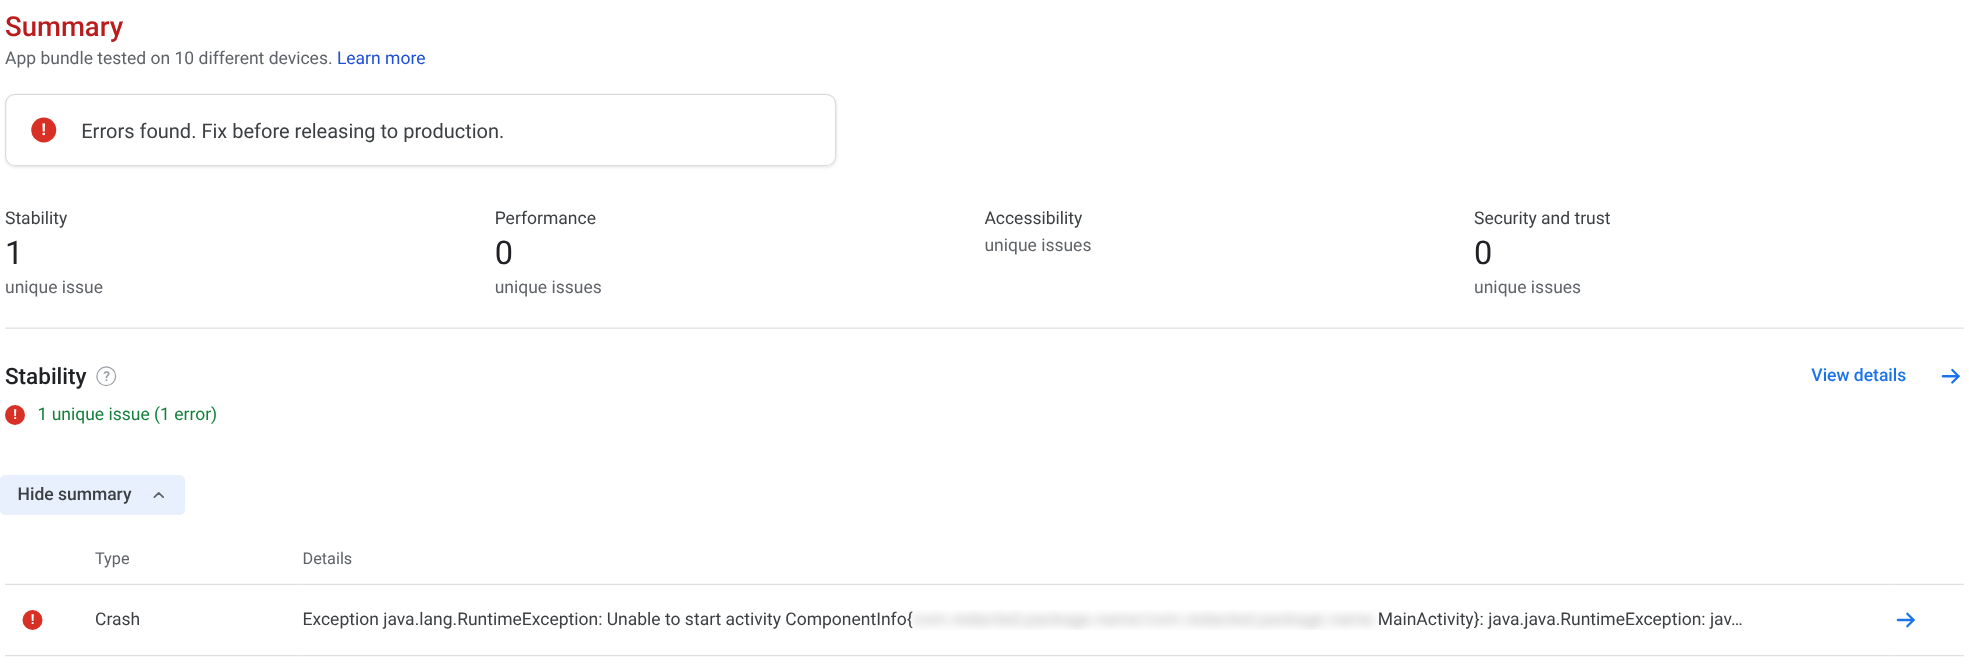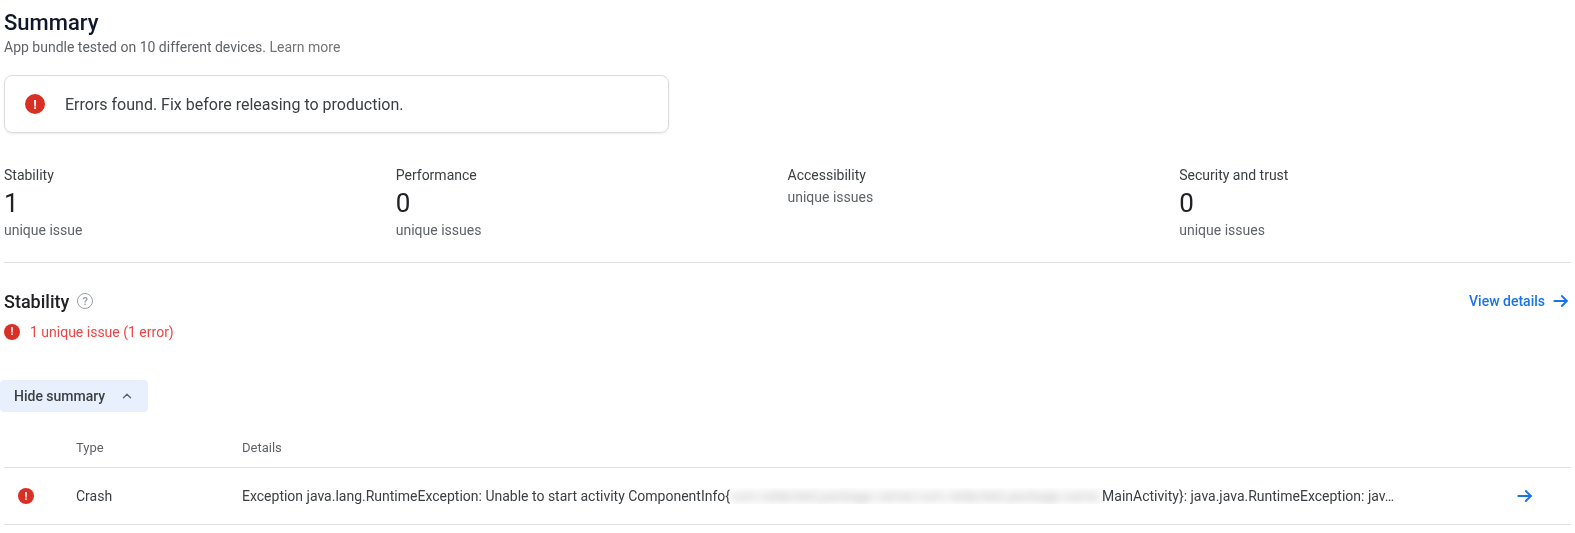--- a/index.html
+++ b/index.html
@@ -7,30 +7,30 @@
     font-family: Roboto, "Helvetica Neue", Arial, sans-serif;
     background: #fff;
     color: #202124;
     padding: 10px 4px;
     width: 1575px;
     font-size: 14px;
   }
   .title {
     font-size: 22px;
     font-weight: 500;
-    color: #0f172a;
+    color: #b91c1c;
     margin-bottom: 4px;
   }
   .subtitle {
     font-size: 14px;
     color: #5f6368;
     margin-bottom: 20px;
   }
   .subtitle a {
-    color: #737373;
+    color: #1d4ed8;
     text-decoration: none;
   }
   .alert-card {
     border: 1px solid #dadce0;
     border-radius: 8px;
     padding: 18px 20px;
     width: 665px;
     display: flex;
     align-items: center;
     gap: 20px;
@@ -106,42 +106,42 @@
     color: #9aa0a6;
     display: inline-flex;
     align-items: center;
     justify-content: center;
     font-size: 11px;
     font-weight: 600;
   }
   .view-details {
     display: flex;
     align-items: center;
-    gap: 6px;
+    gap: 26px;
     color: #1a73e8;
     font-size: 14px;
     font-weight: 500;
     cursor: pointer;
   }
   .arrow-right {
     color: #1a73e8;
   }
   .issue-line {
     display: flex;
     align-items: center;
     gap: 10px;
     margin-bottom: 40px;
   }
   .issue-line .error-icon {
     width: 16px;
     height: 16px;
     font-size: 11px;
   }
   .issue-text {
-    color: #ef4444;
+    color: #15803d;
     font-size: 14px;
   }
   .hide-summary {
     display: inline-flex;
     align-items: center;
     gap: 15px;
     background: #e8f0fe;
     color: #3c4043;
     font-size: 14px;
     font-weight: 500;

